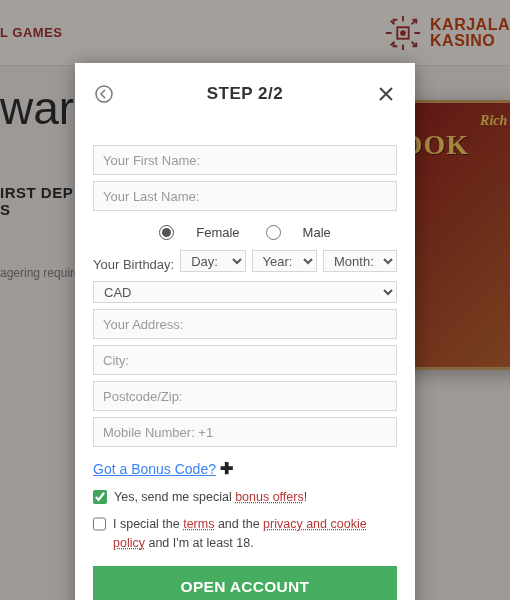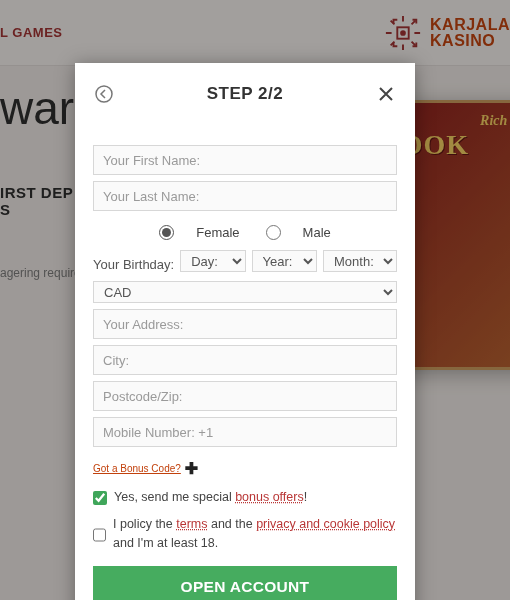--- a/index.html
+++ b/index.html
@@ -24,23 +24,23 @@
 .fld{width:100%;height:30px;border:1px solid #d7d7d7;background:#fafafa;padding:0 9px;font-size:13px;color:#ef4444;margin-bottom:6px;outline:none}
 .fld::placeholder{color:#9a9a9a}
 .radio-row{display:flex;justify-content:center;gap:26px;margin:8px 0 10px}
 .radio-row label{display:flex;align-items:center;gap:22px;font-size:13px;color:#444;cursor:pointer}
 .radio-row input{width:15px;height:15px;accent-color:#555}
 .bday{display:flex;align-items:flex-end;gap:6px;margin-bottom:9px}
 .bday-lbl{font-size:13px;color:#555;white-space:nowrap}
 .sel{height:22px;border:1px solid #d7d7d7;background:#fafafa;font-size:13px;color:#555;padding:0 6px;outline:none;flex:1}
 .sel.full{width:100%;margin-bottom:6px}
 .bonus-row{display:flex;align-items:center;gap:4px;margin:6px 0 10px}
-.bonus-link{font-size:10px;color:#c2410c;text-decoration:underline;cursor:pointer}
+.bonus-link{font-size:14px;color:#3b82f6;text-decoration:underline;cursor:pointer}
 .plus-ic{font-weight:900;color:#222}
-.chk-row{display:flex;align-items:center;gap:7px;font-size:12.5px;color:#444;margin-bottom:8px;line-height:1.5}
+.chk-row{display:flex;align-items:flex-start;gap:7px;font-size:12.5px;color:#444;margin-bottom:8px;line-height:1.5}
 .chk-row input{width:14px;height:14px;margin-top:2px;accent-color:#3fa65a}
 .chk-row a{color:#b93636;text-decoration:underline dotted}
 .open-btn{width:100%;height:42px;background:#46ac5f;color:#fff;border:none;font-size:15.5px;font-weight:600;letter-spacing:.3px;cursor:pointer;margin-top:6px}
 </style>
 </head>
 <body>
 
 <div class="bg">
   <div class="topbar">
     <div class="nav-left">L GAMES</div>
@@ -124,17 +124,17 @@
     <span class="plus-ic">✚</span>
   </div>
 
   <label class="chk-row">
     <input type="checkbox" checked="" style="">
     <span><span>Yes, send me special </span><a>bonus offers</a><span>!</span></span>
   </label>
 
   <label class="chk-row">
     <input type="checkbox" style="">
-    <span><span>I policy the </span><a>terms</a><span> and the </span><a>privacy and cookie policy</a><span> and I'm at least 18.</span></span>
+    <span><span>I special the </span><a>terms</a><span> and the </span><a>privacy and cookie policy</a><span> and I'm at least 18.</span></span>
   </label>
 
   <button class="open-btn">OPEN ACCOUNT</button>
 </div>
 
 </body></html>

